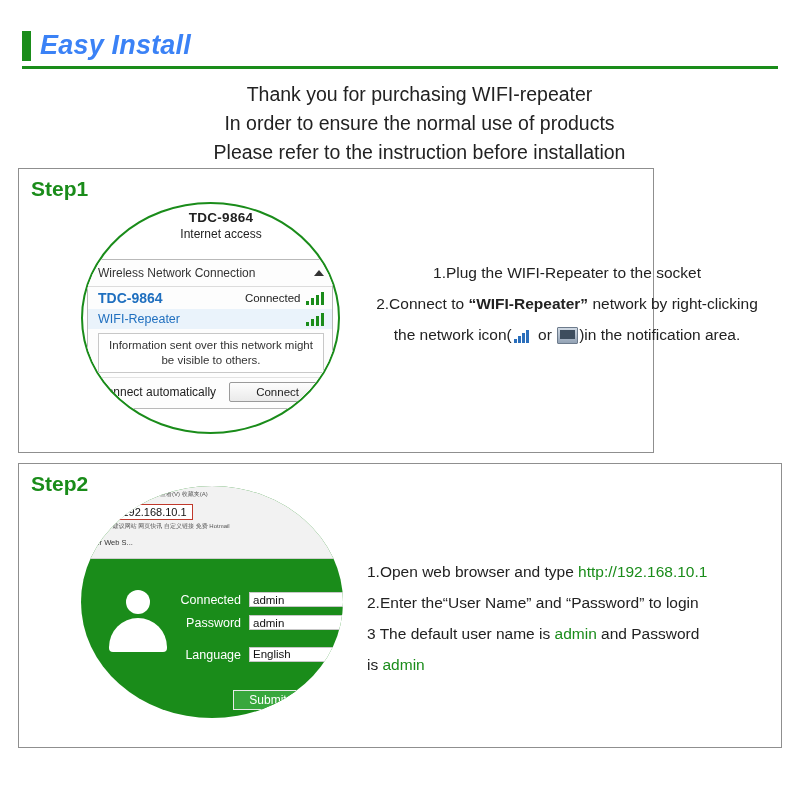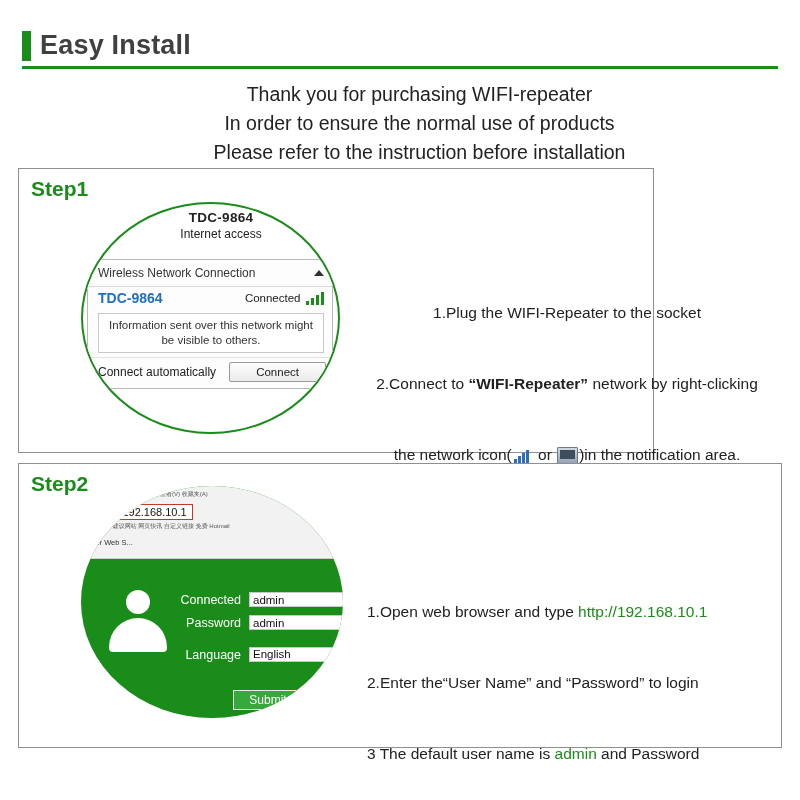--- a/index.html
+++ b/index.html
@@ -28,25 +28,26 @@
     align-items: flex-start;
   }
   .header-bar {
     width: 9px;
     height: 30px;
     background: #1a8c1a;
     margin-right: 9px;
     margin-top: 1px;
   }
   .header-title {
-    color: #404040;
+    color: #3b82f6;
     font-size: 27px;
     font-weight: bold;
     line-height: 30px;
     letter-spacing: 0.2px;
+    font-style: italic;
   }
 
   
   .intro {
     position: absolute;
     left: 0;
     top: 80px;
     width: 800px;
     text-align: center;
   }
@@ -78,21 +79,21 @@
 
   
   .instructions {
     position: absolute;
     font-size: 15.5px;
     line-height: 31px;
     color: #222;
   }
   #step1-instructions { left: 348px; top: 88px; width: 400px; }
   #step2-instructions { left: 348px; top: 92px; width: 405px; }
-  .instructions .ln { white-space: nowrap; margin-top: 40px; }
+  .instructions .ln { white-space: nowrap; }
   .bold { font-weight: bold; }
   .green { color: #1a8c1a; }
 
   
   .mini-icon {
     display: inline-block;
     vertical-align: -4px;
     width: 20px;
     height: 17px;
     margin: 0 1px;
@@ -420,20 +421,31 @@
           <span class="connected-txt">Connected</span>
           <span class="sig full">
               <i></i>
               <i></i>
               <i></i>
               <i></i>
             </span>
         </span>
       </div>
 
+      <div class="net-row sel">
+        <span class="net-name small">WIFI-Repeater</span>
+        <span class="net-right">
+          <span class="sig full">
+              <i></i>
+              <i></i>
+              <i></i>
+              <i></i>
+            </span>
+        </span>
+      </div>
 
       <div class="info-box">Information sent over this network might be visible to others.</div>
 
       <div class="wnc-foot">
         <span>Connect automatically</span>
         <span class="btn-connect">Connect</span>
       </div>
     </div>
   </div>
 

